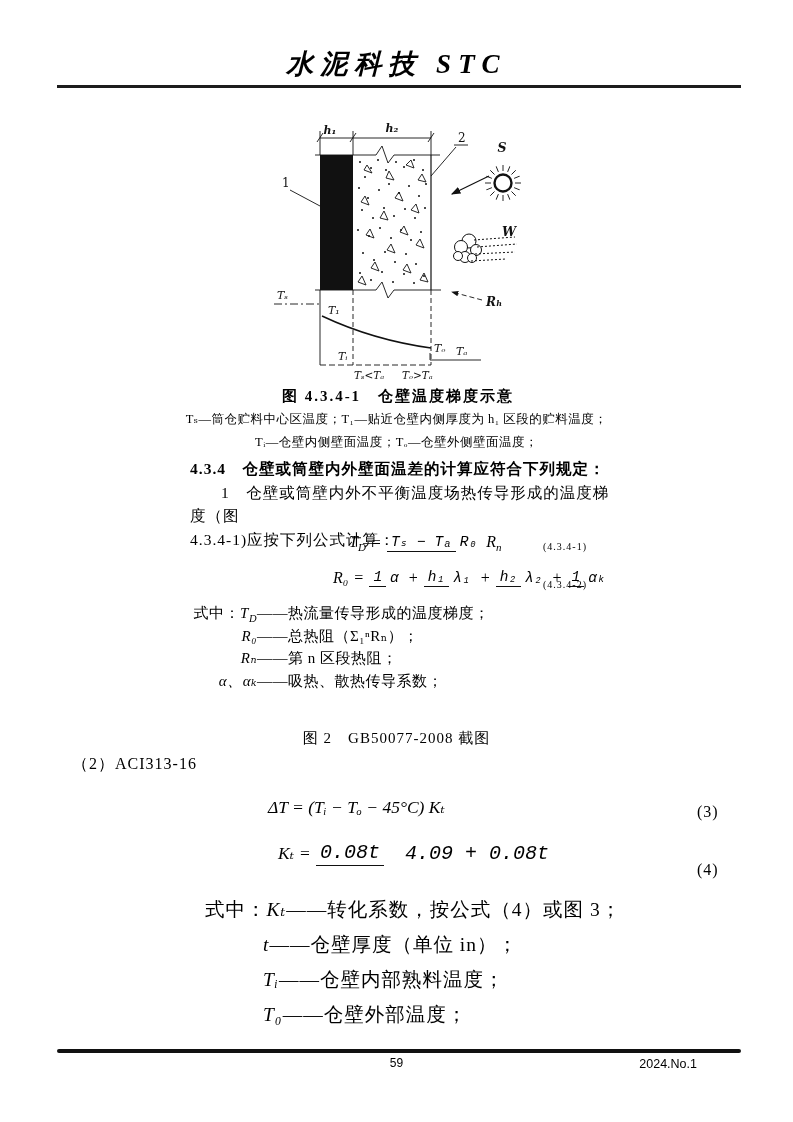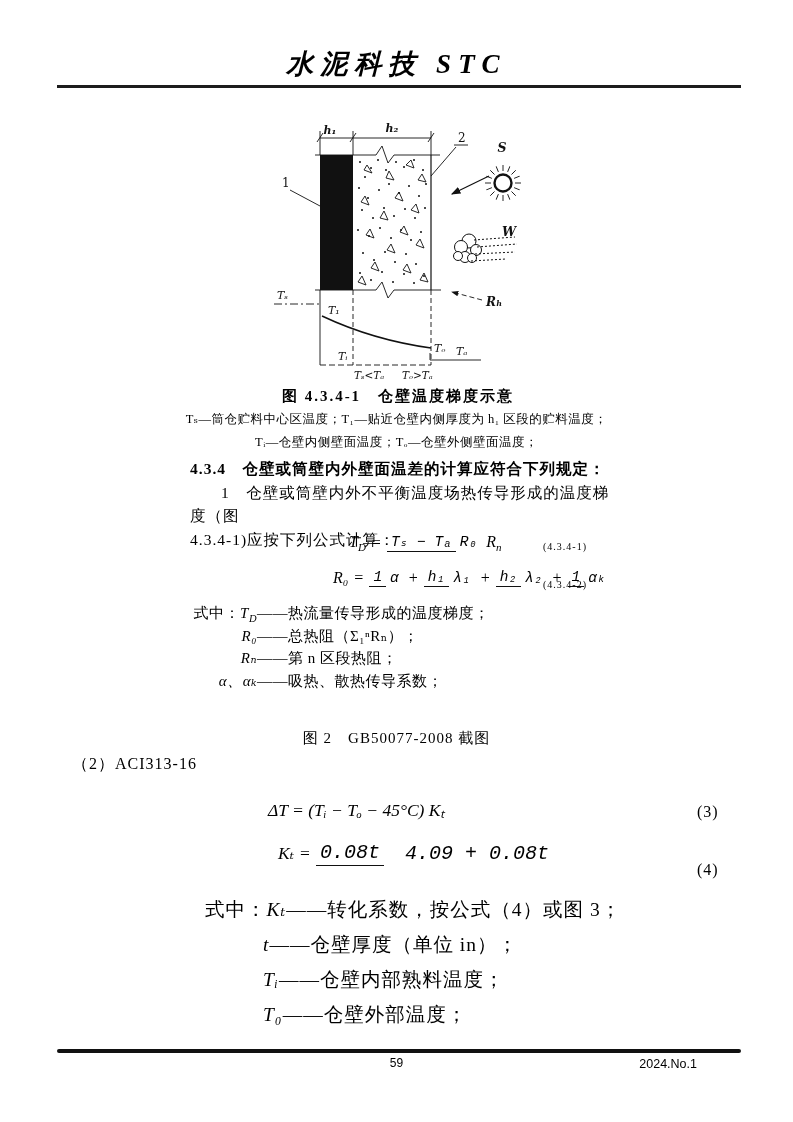--- a/index.html
+++ b/index.html
@@ -304,21 +304,21 @@
           <span class="it"><span>α、αₖ</span><sub></sub></span>
         </span>
       <span>——吸热、散热传导系数；</span>
     </div>
   </div>
 
   <div class="abs cap2">图 2　GB50077-2008 截图</div>
 
   <div class="abs aci-h">（2）ACI313-16</div>
 
-  <div class="formula big" style="left:268px;top:797px;font-family:Liberation Serif, serif;">
+  <div class="formula big" style="left:268px;top:797px;">
     <span>ΔT = (Tᵢ − Tₒ − 45°C) Kₜ</span>
   </div>
   <div class="ftag ftag3" style="left:697px;top:803px;">(3)</div>
 
   <div class="formula big" style="left:278px;top:841px;">
     <span>Kₜ</span>
     <span class="op">=</span>
     <span class="fr" style="font-size:20px;gap:17px;">
         <span class="n">0.08t</span>
         <span class="d">4.09 + 0.08t</span>

